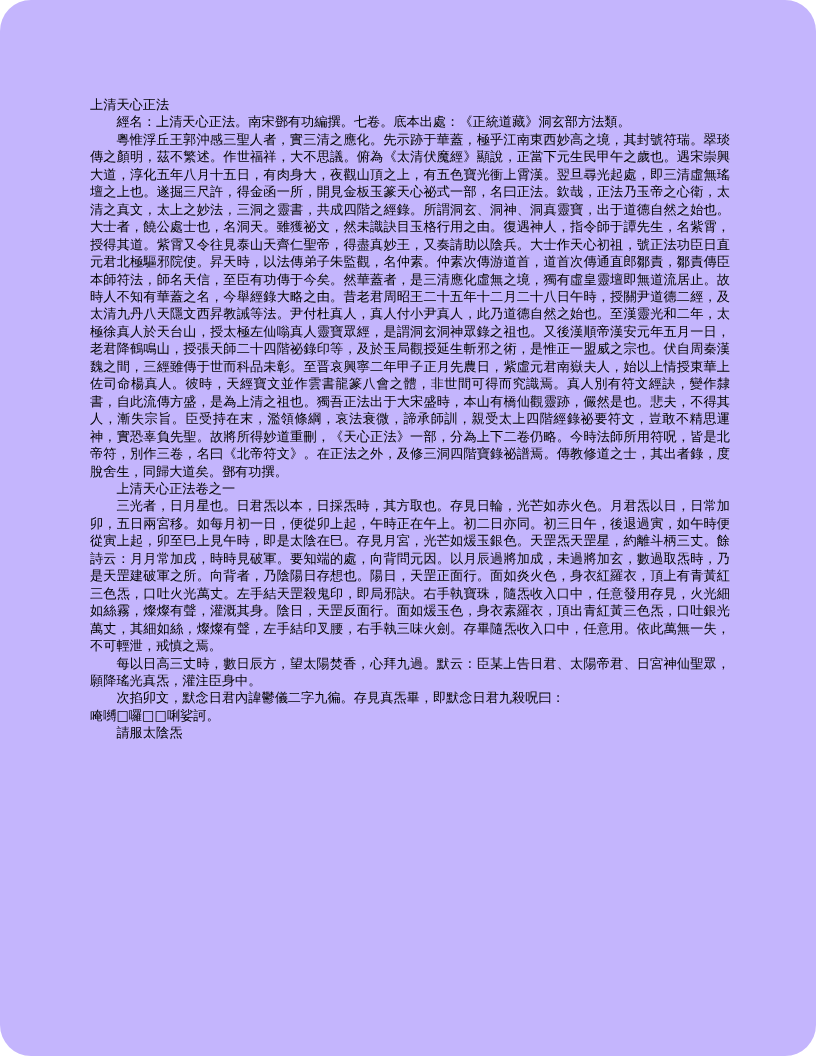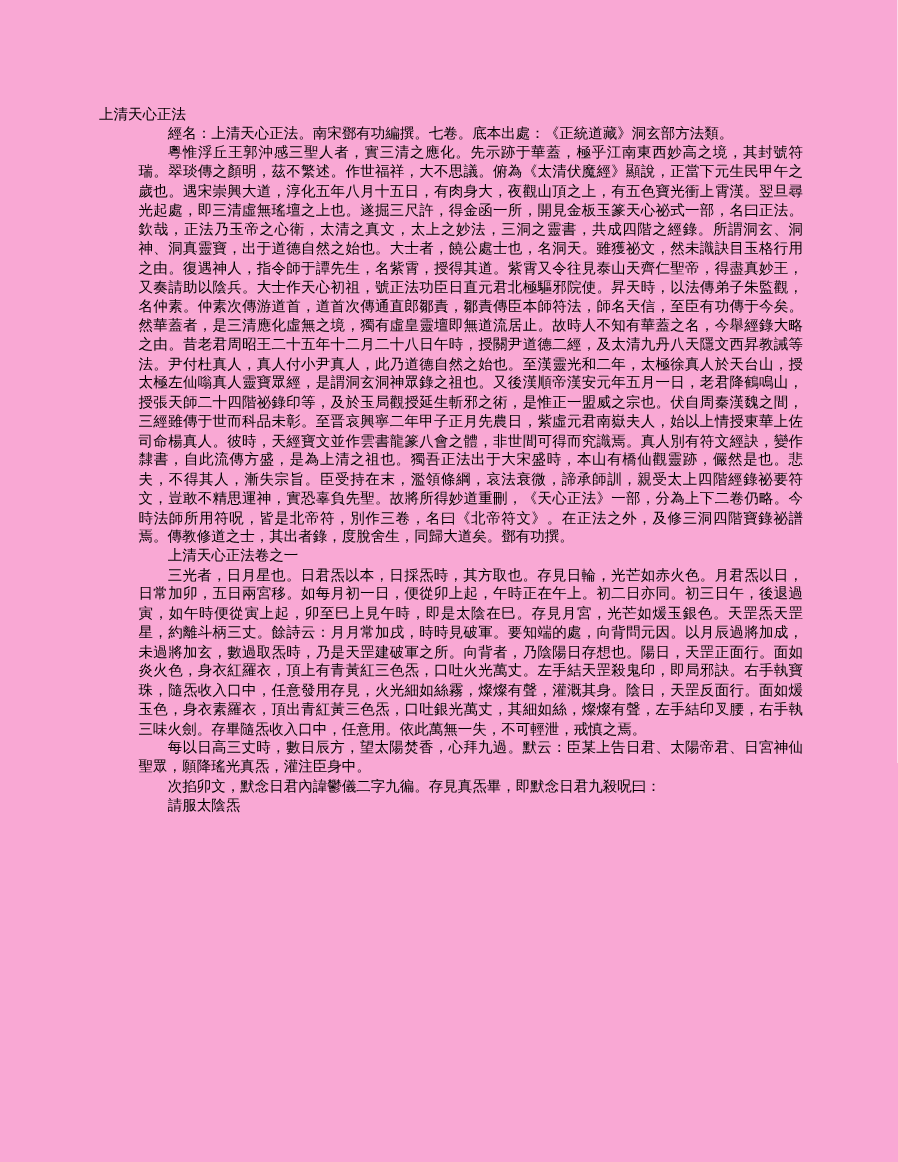--- a/index.html
+++ b/index.html
@@ -9,23 +9,24 @@
     background: #ffffff;
   }
   body {
     font-family: "DejaVu Serif", "Liberation Serif", serif;
     color: #000000;
   }
   .page {
     position: relative;
     width: 816px;
     height: 1056px;
-    background: #f9a8d4;
+    background: #c4b5fd;
     box-sizing: border-box;
     overflow: hidden;
+    border-radius: 31px;
   }
   .content {
     position: absolute;
     left: 90px;
     top: 96px;
     width: 640px;
   }
   
   p.para {
     margin: 0;
@@ -35,21 +36,20 @@
     text-align: justify;
     text-justify: inter-character;
     text-align-last: left;
     word-break: break-all;
     overflow-wrap: anywhere;
     letter-spacing: 0;
     white-space: normal;
   }
   p.indent {
     text-indent: 2em;
-    margin-left: 36px;
   }
   p.noindent {
     text-indent: 0;
   }
 </style>
 </head>
 <body>
 
 <div class="page">
   <div class="content">
@@ -64,19 +64,20 @@
     <p class="para indent">上清天心正法卷之一</p>
 
 
     <p class="para indent">三光者，日月星也。日君炁以本，日採炁時，其方取也。存見日輪，光芒如赤火色。月君炁以日，日常加卯，五日兩宮移。如每月初一日，便從卯上起，午時正在午上。初二日亦同。初三日午，後退過寅，如午時便從寅上起，卯至巳上見午時，即是太陰在巳。存見月宮，光芒如煖玉銀色。天罡炁天罡星，約離斗柄三丈。餘詩云：月月常加戌，時時見破軍。要知端的處，向背問元因。以月辰過將加成，未過將加玄，數過取炁時，乃是天罡建破軍之所。向背者，乃陰陽日存想也。陽日，天罡正面行。面如炎火色，身衣紅羅衣，頂上有青黃紅三色炁，口吐火光萬丈。左手結天罡殺鬼印，即局邪訣。右手執寶珠，隨炁收入口中，任意發用存見，火光細如絲霧，燦燦有聲，灌溉其身。陰日，天罡反面行。面如煖玉色，身衣素羅衣，頂出青紅黃三色炁，口吐銀光萬丈，其細如絲，燦燦有聲，左手結印叉腰，右手執三味火劍。存畢隨炁收入口中，任意用。依此萬無一失，不可輕泄，戒慎之焉。</p>
 
 
     <p class="para indent">每以日高三丈時，數日辰方，望太陽焚香，心拜九過。默云：臣某上告日君、太陽帝君、日宮神仙聖眾，願降瑤光真炁，灌注臣身中。</p>
 
     <p class="para indent">次掐卯文，默念日君內諱鬱儀二字九徧。存見真炁畢，即默念日君九殺呪曰：</p>
 
+    <p class="para noindent">唵嚩□囉□□唎娑訶。</p>
 
 
     <p class="para indent">請服太陰炁</p>
 
 
   </div>
 </div>
 
 </body></html>

